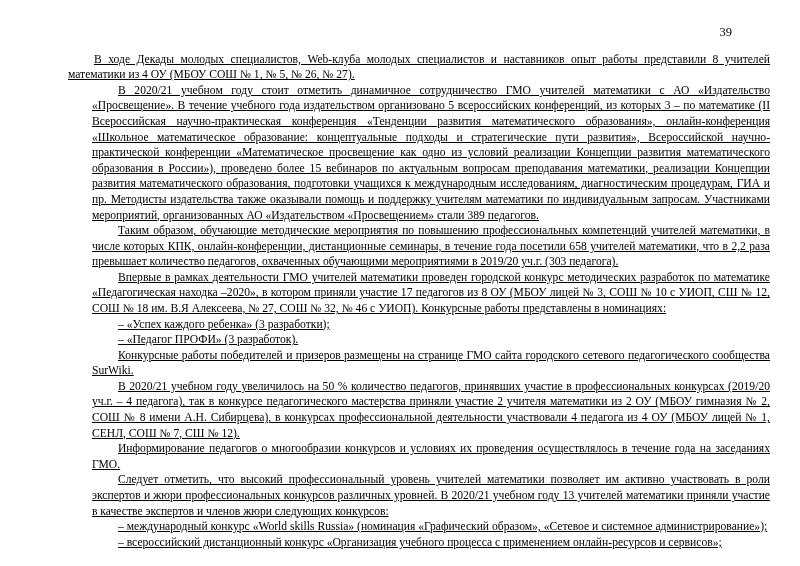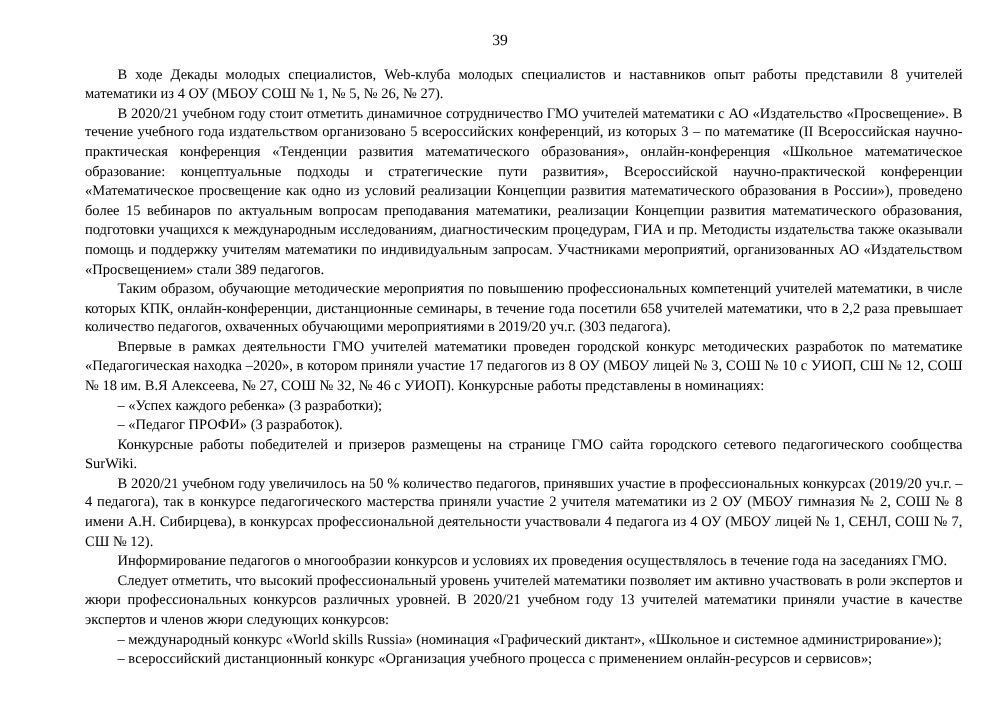--- a/index.html
+++ b/index.html
@@ -15,57 +15,59 @@
     overflow: hidden;
   }
   .page {
     position: relative;
     width: 800px;
     height: 566px;
     box-sizing: border-box;
     padding: 26px 30px 10px 68px;
   }
   .page-number {
-    text-align: center;
+    text-align: right;
     font-size: 12.5px;
     margin: 0 0 12px 0;
     padding-right: 38px;
     line-height: 1.1;
   }
   .body-text {
     font-size: 11.6px;
     line-height: 1.345;
     text-align: justify;
     text-justify: inter-word;
   }
   p.para {
     margin: 0;
     text-indent: 26px;
     hyphens: none;
+    text-decoration: underline;
   }
   p.para.dash {
     text-indent: 26px;
   }
   .body-text p + p {
     margin-top: 0;
+    margin-left: 24px;
   }
 </style>
 </head>
 <body>
 
 <div class="page">
   <div class="page-number">39</div>
   <div class="body-text">
     <p class="para">В ходе Декады молодых специалистов, Web-клуба молодых специалистов и наставников опыт работы представили 8 учителей математики из 4 ОУ (МБОУ СОШ № 1, № 5, № 26, № 27).</p>
     <p class="para">В 2020/21 учебном году стоит отметить динамичное сотрудничество ГМО учителей математики с АО «Издательство «Просвещение». В течение учебного года издательством организовано 5 всероссийских конференций, из которых 3 – по математике (II Всероссийская научно-практическая конференция «Тенденции развития математического образования», онлайн-конференция «Школьное математическое образование: концептуальные подходы и стратегические пути развития», Всероссийской научно-практической конференции «Математическое просвещение как одно из условий реализации Концепции развития математического образования в России»), проведено более 15 вебинаров по актуальным вопросам преподавания математики, реализации Концепции развития математического образования, подготовки учащихся к международным исследованиям, диагностическим процедурам, ГИА и пр. Методисты издательства также оказывали помощь и поддержку учителям математики по индивидуальным запросам. Участниками мероприятий, организованных АО «Издательством «Просвещением» стали 389 педагогов.</p>
     <p class="para">Таким образом, обучающие методические мероприятия по повышению профессиональных компетенций учителей математики, в числе которых КПК, онлайн-конференции, дистанционные семинары, в течение года посетили 658 учителей математики, что в 2,2 раза превышает количество педагогов, охваченных обучающими мероприятиями в 2019/20 уч.г. (303 педагога).</p>
     <p class="para">Впервые в рамках деятельности ГМО учителей математики проведен городской конкурс методических разработок по математике «Педагогическая находка –2020», в котором приняли участие 17 педагогов из 8 ОУ (МБОУ лицей № 3, СОШ № 10 с УИОП, СШ № 12, СОШ № 18 им. В.Я Алексеева, № 27, СОШ № 32, № 46 с УИОП). Конкурсные работы представлены в номинациях:</p>
     <p class="para dash">– «Успех каждого ребенка» (3 разработки);</p>
     <p class="para dash">– «Педагог ПРОФИ» (3 разработок).</p>
     <p class="para">Конкурсные работы победителей и призеров размещены на странице ГМО сайта городского сетевого педагогического сообщества SurWiki.</p>
     <p class="para">В 2020/21 учебном году увеличилось на 50 % количество педагогов, принявших участие в профессиональных конкурсах (2019/20 уч.г. – 4 педагога), так в конкурсе педагогического мастерства приняли участие 2 учителя математики из 2 ОУ (МБОУ гимназия № 2, СОШ № 8 имени А.Н. Сибирцева), в конкурсах профессиональной деятельности участвовали 4 педагога из 4 ОУ (МБОУ лицей № 1, СЕНЛ, СОШ № 7, СШ № 12).</p>
     <p class="para">Информирование педагогов о многообразии конкурсов и условиях их проведения осуществлялось в течение года на заседаниях ГМО.</p>
     <p class="para">Следует отметить, что высокий профессиональный уровень учителей математики позволяет им активно участвовать в роли экспертов и жюри профессиональных конкурсов различных уровней. В 2020/21 учебном году 13 учителей математики приняли участие в качестве экспертов и членов жюри следующих конкурсов:</p>
-    <p class="para dash">– международный конкурс «World skills Russia» (номинация «Графический диктант», «Школьное и системное администрирование»);</p>
+    <p class="para dash">– международный конкурс «World skills Russia» (номинация «Графический образом», «Сетевое и системное администрирование»);</p>
     <p class="para dash">– всероссийский дистанционный конкурс «Организация учебного процесса с применением онлайн-ресурсов и сервисов»;</p>
 
   </div>
 </div>
 
 </body></html>

